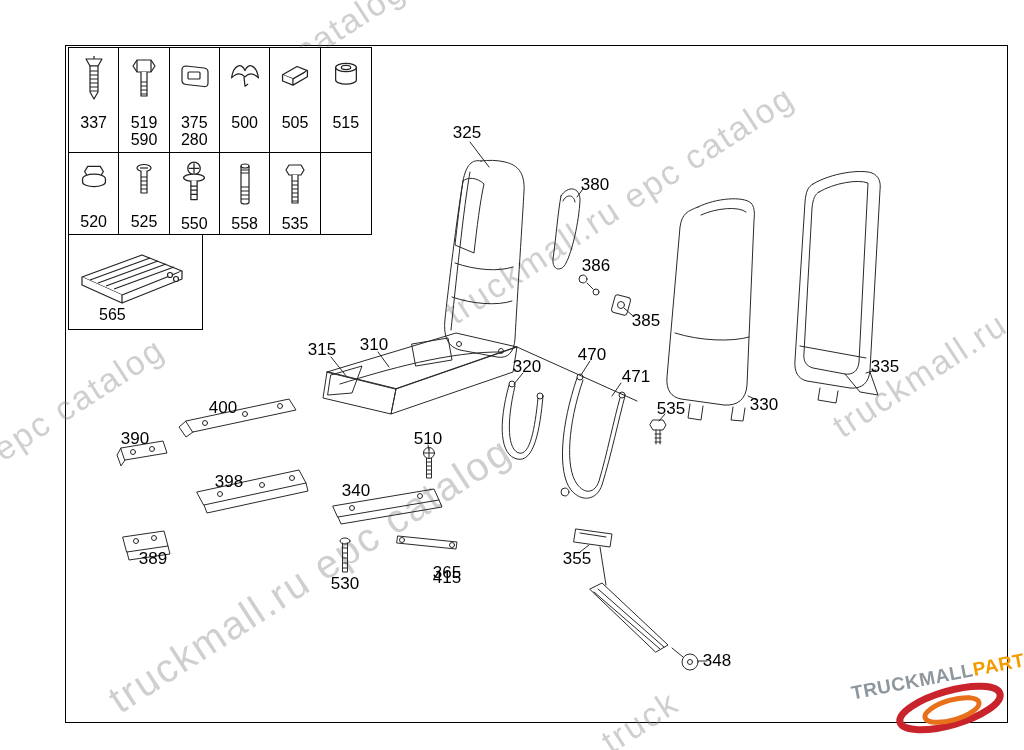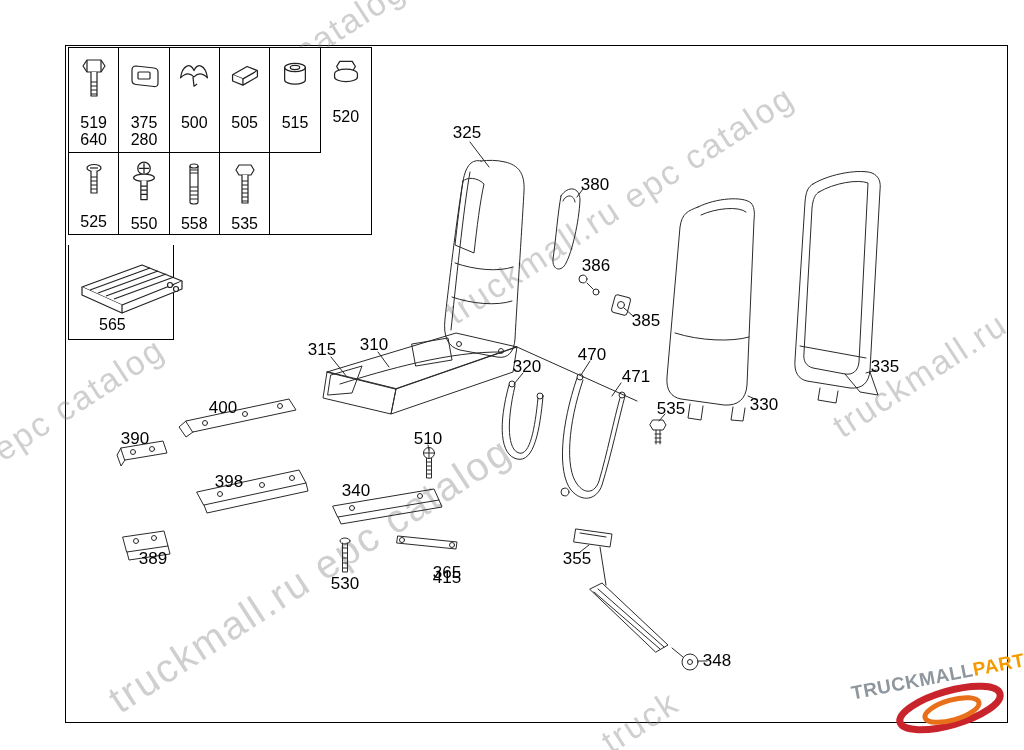--- a/index.html
+++ b/index.html
@@ -26,21 +26,21 @@
           border:1px solid #000; display:grid;
           grid-template-columns:repeat(6,1fr); grid-template-rows:1fr 1fr;
           background:#fff; z-index:2; }
   .cell { border-right:1px solid #000; display:flex; flex-direction:column;
           align-items:center; justify-content:flex-start; padding:5px 2px 3px 2px; }
   .cell:nth-child(6n) { border-right:none; }
   .cell.r1 { border-bottom:1px solid #000; }
   .cell .nums { text-align:center; font-size:16px; line-height:1.05; color:#000; }
   .cell svg { flex:0 0 auto; }
 
-  .extra-cell { position:absolute; left:68px; top:245px; width:106px; height:95px;
+  .extra-cell { position:absolute; left:68px; top:235px; width:135px; height:95px;
                 border:1px solid #000; border-top:none; background:#fff; z-index:2; }
   .extra-cell .num { position:absolute; left:30px; bottom:5px; font-size:16px; color:#000; }
 
   
   svg.art { position:absolute; left:0; top:0; z-index:2; }
   svg.art path, svg.art line, svg.art circle, svg.art ellipse, svg.art rect, svg.art polygon
        { fill:none; stroke:#2a2a2a; stroke-width:1; stroke-linejoin:round; stroke-linecap:round; }
 
   .icon svg path, .icon svg polygon, .icon svg rect, .icon svg circle, .icon svg ellipse
        { fill:#fff; stroke:#222; stroke-width:1.2; stroke-linejoin:round; }
@@ -65,33 +65,47 @@
 
   <div class="wm wm1">epc catalog</div>
   <div class="wm wm2">truckmall.ru epc catalog</div>
   <div class="wm wm3">truckmall.ru</div>
   <div class="wm wm4">l epc catalog</div>
   <div class="wm wm5">truckmall.ru epc catalog</div>
   <div class="wm wm6">truck</div>
 
   <div class="grid">
 
+    <div class="cell r1">
+      <span class="icon">
+        <svg width="36" height="58" viewBox="0 0 36 56">
+          <path d="M18,2 v3"></path>
+            <path d="M10,5 h16 l-4,7 h-8 z"></path>
+          <path d="M14,12 v26 l4,7 l4,-7 v-26 z"></path>
+          <path d="M14,17 h8 M14,21 h8 M14,25 h8 M14,29 h8 M14,33 h8 M14,37 h8"></path>
+        </svg>
+      </span>
+      <span class="nums">
+          <div>337</div>
+          <div></div>
+        </span>
+    </div>
 
     <div class="cell r1">
       <span class="icon">
         <svg width="36" height="58" viewBox="0 0 36 56">
           <polygon points="11,6 25,6 29,12 25,18 11,18 7,12"></polygon>
           <path d="M11,6 v12 M25,6 v12"></path>
           <path d="M15,18 v24 h6 v-24"></path>
           <path d="M15,28 h6 M15,32 h6 M15,36 h6 M15,40 h6"></path>
         </svg>
       </span>
       <span class="nums">
           <div>519</div>
-          <div>640</div>
+          <div>590</div>
         </span>
     </div>
 
     <div class="cell r1">
       <span class="icon">
         <svg width="40" height="58" viewBox="0 0 40 56">
           <path d="M8,16 q0,-4 4,-4 l18,2 q4,0.5 4,4 l0,11 q0,4 -4,3.5 l-18,-2 q-4,-0.5 -4,-4 z"></path>
           <rect x="14" y="18" width="12" height="7" rx="1"></rect>
         </svg>
       </span>

